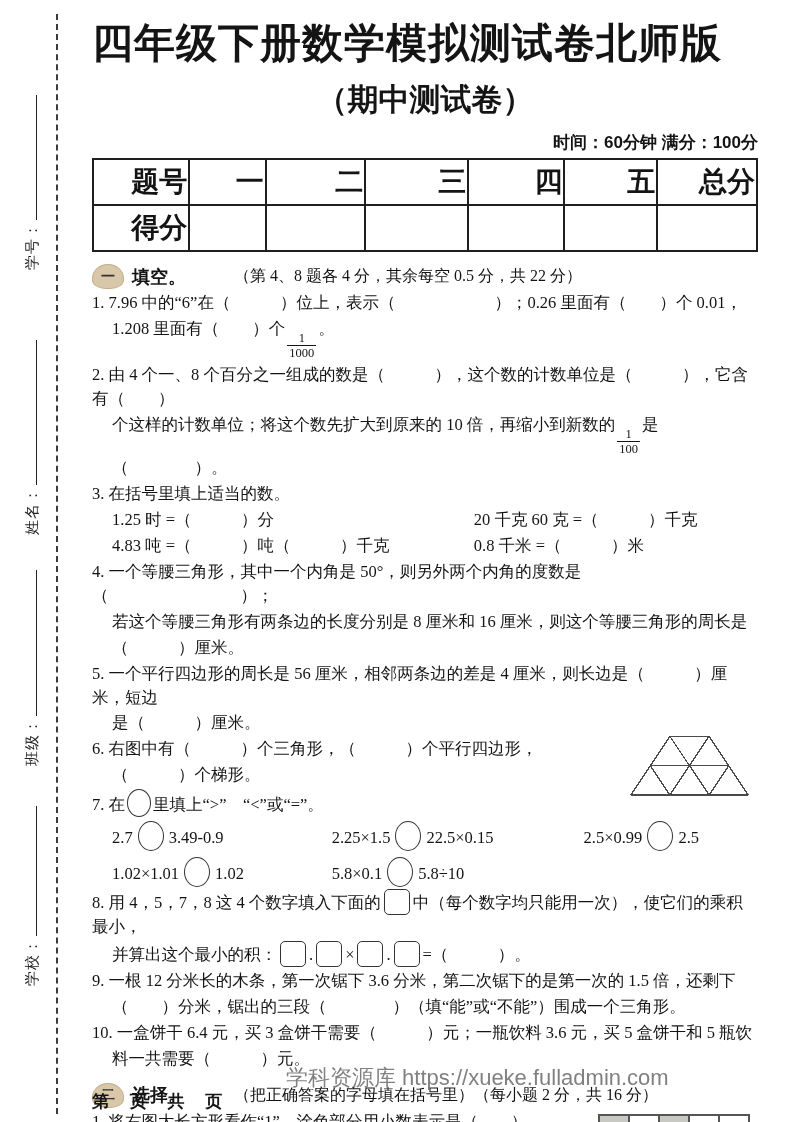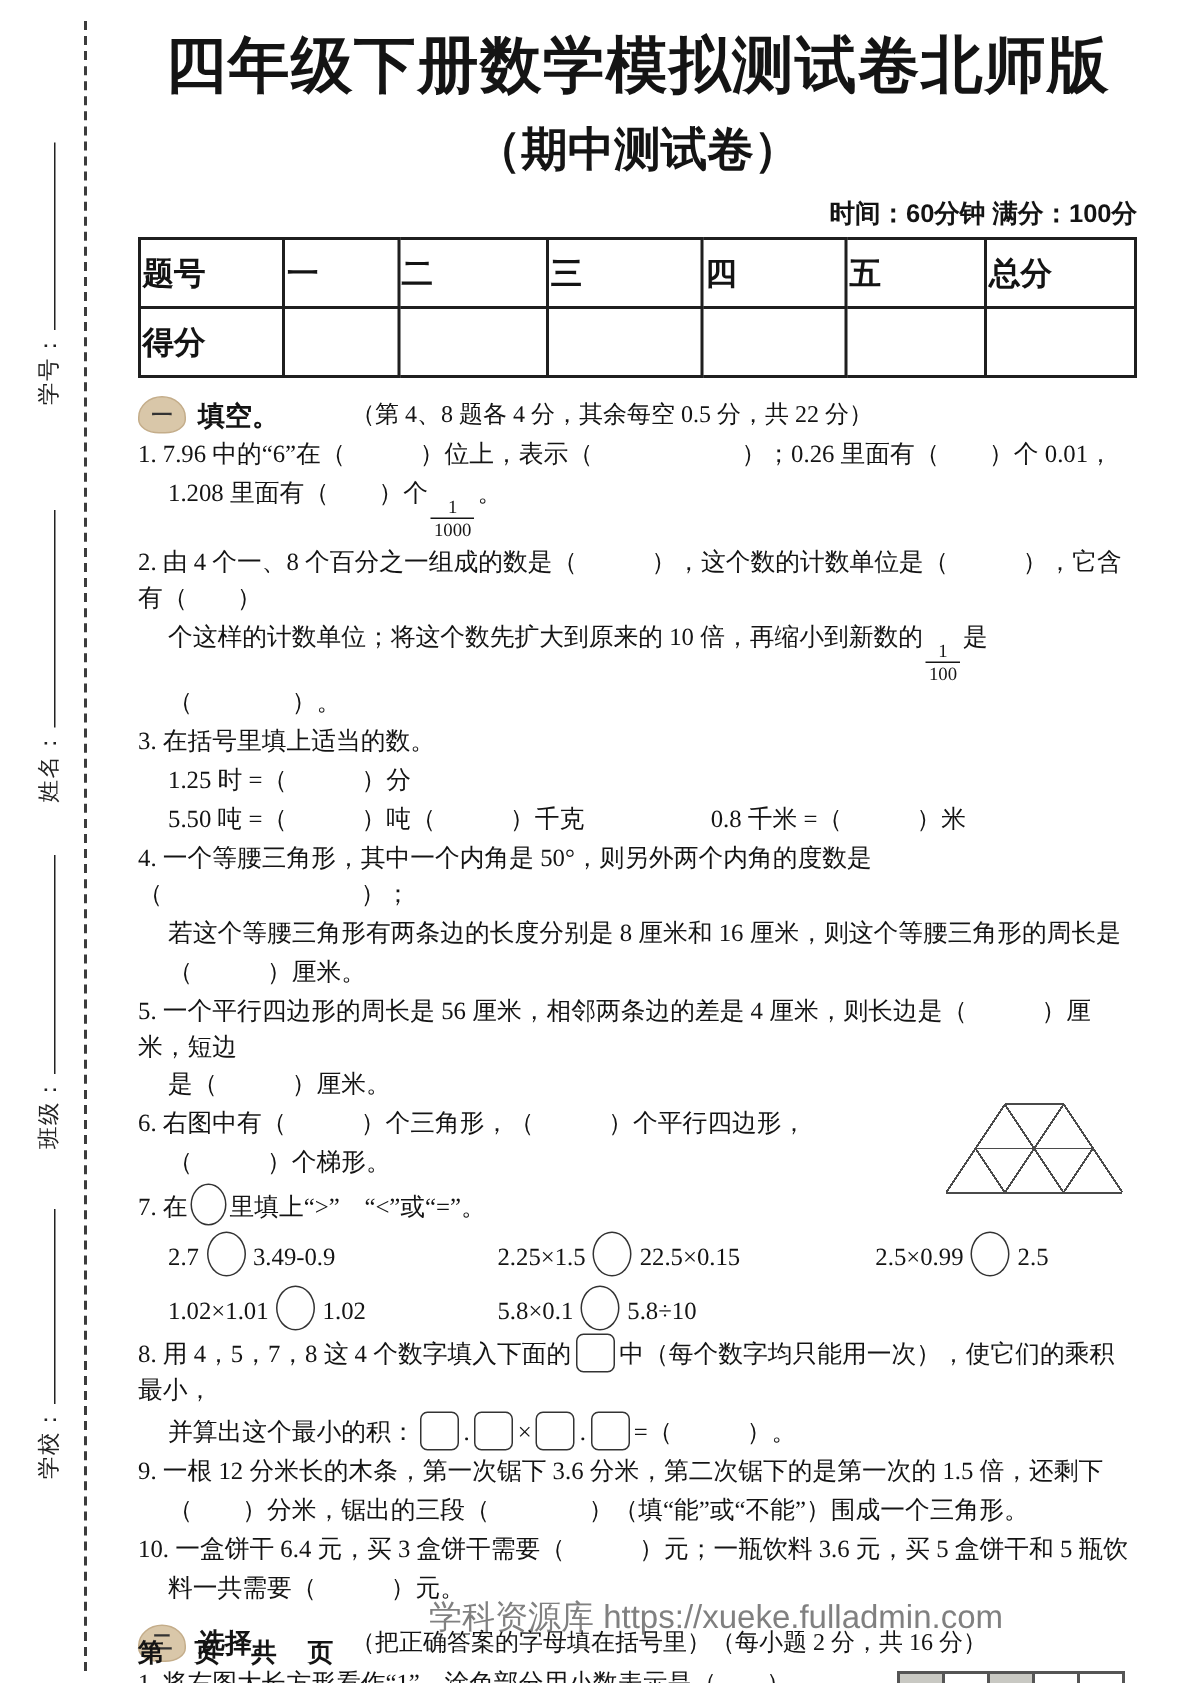--- a/index.html
+++ b/index.html
@@ -12,34 +12,34 @@
   .seal-line{position:absolute;left:56px;top:14px;height:1100px;border-left:2px dashed #3c3c3c;}
   .side-label{
     position:absolute;left:22px;transform:rotate(-90deg);transform-origin:left top;
     font-family:"Liberation Sans","DejaVu Sans",sans-serif;font-size:15px;color:#222;
     white-space:nowrap;letter-spacing:1px;
   }
   .side-label .blank{display:inline-block;border-bottom:1.5px solid #222;height:14px;vertical-align:baseline;margin-left:2px;}
   
   .main{margin-left:92px;width:666px;position:relative;}
   .title{
-    text-align:center;font-family:"Liberation Sans","DejaVu Sans",sans-serif;
+    text-align:left;font-family:"Liberation Sans","DejaVu Sans",sans-serif;
     font-weight:bold;font-size:41px;margin-top:16px;letter-spacing:1px;white-space:nowrap;
   }
   .subtitle{
     text-align:center;font-family:"Liberation Sans","DejaVu Sans",sans-serif;
     font-weight:bold;font-size:31px;margin-top:8px;
   }
   .meta{
     text-align:right;font-family:"Liberation Sans","DejaVu Sans",sans-serif;
     font-size:17px;font-weight:700;margin-top:10px;margin-bottom:4px;
   }
   table.score{
-    width:100%;border-collapse:collapse;text-align:left;
-    font-family:Liberation Serif, serif;font-weight:bold;font-size:21px;
+    width:100%;border-collapse:collapse;text-align:right;
+    font-family:Liberation Serif, serif;font-weight:bold;font-size:28px;
   }
   table.score td{border:2px solid #1f1f1f;height:42px;}
   
   .sec{display:flex;align-items:center;gap:8px;margin-top:12px;font-size:17px;}
   .badge{
     min-width:30px;height:23px;background:#d9c7a9;border:1px solid #c4ad8a;
     border-radius:55% 55% 48% 48% / 62% 62% 40% 40%;
     display:flex;align-items:center;justify-content:center;
     font-family:"Liberation Sans","DejaVu Sans",sans-serif;font-weight:bold;font-size:14px;color:#333;
   }
@@ -144,23 +144,24 @@
   <div class="q cont">
     <span>个这样的计数单位；将这个数先扩大到原来的 10 倍，再缩小到新数的</span><span class="frac">
         <span class="fn">1</span>
         <span class="fd">100</span>
       </span><span>是（　　　　）。</span>
   </div>
 
   <div class="q">3. 在括号里填上适当的数。</div>
   <div class="row2col q">
     <span class="col-l">1.25 时 =（　　　）分</span>
+    <span class="col-r">20 千克 60 克 =（　　　）千克</span>
   </div>
   <div class="row2col q">
-    <span class="col-l">5.50 吨 =（　　　）吨（　　　）千克</span>
+    <span class="col-l">4.83 吨 =（　　　）吨（　　　）千克</span>
     <span class="col-r">0.8 千米 =（　　　）米</span>
   </div>
 
   <div class="q">4. 一个等腰三角形，其中一个内角是 50°，则另外两个内角的度数是（　　　　　　　　）；</div>
   <div class="q cont">若这个等腰三角形有两条边的长度分别是 8 厘米和 16 厘米，则这个等腰三角形的周长是</div>
   <div class="q cont">（　　　）厘米。</div>
 
   <div class="q">5. 一个平行四边形的周长是 56 厘米，相邻两条边的差是 4 厘米，则长边是（　　　）厘米，短边</div>
   <div class="q cont">是（　　　）厘米。</div>
 

